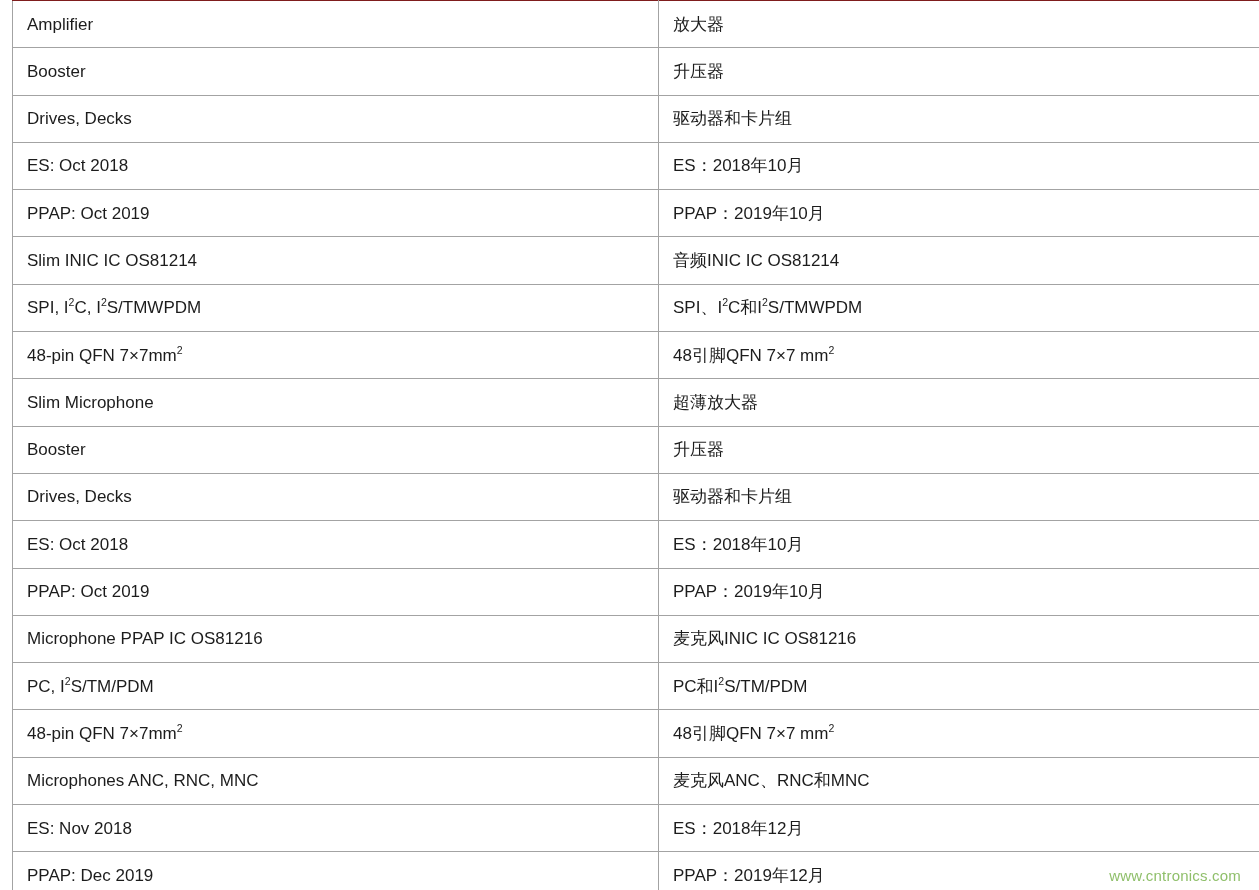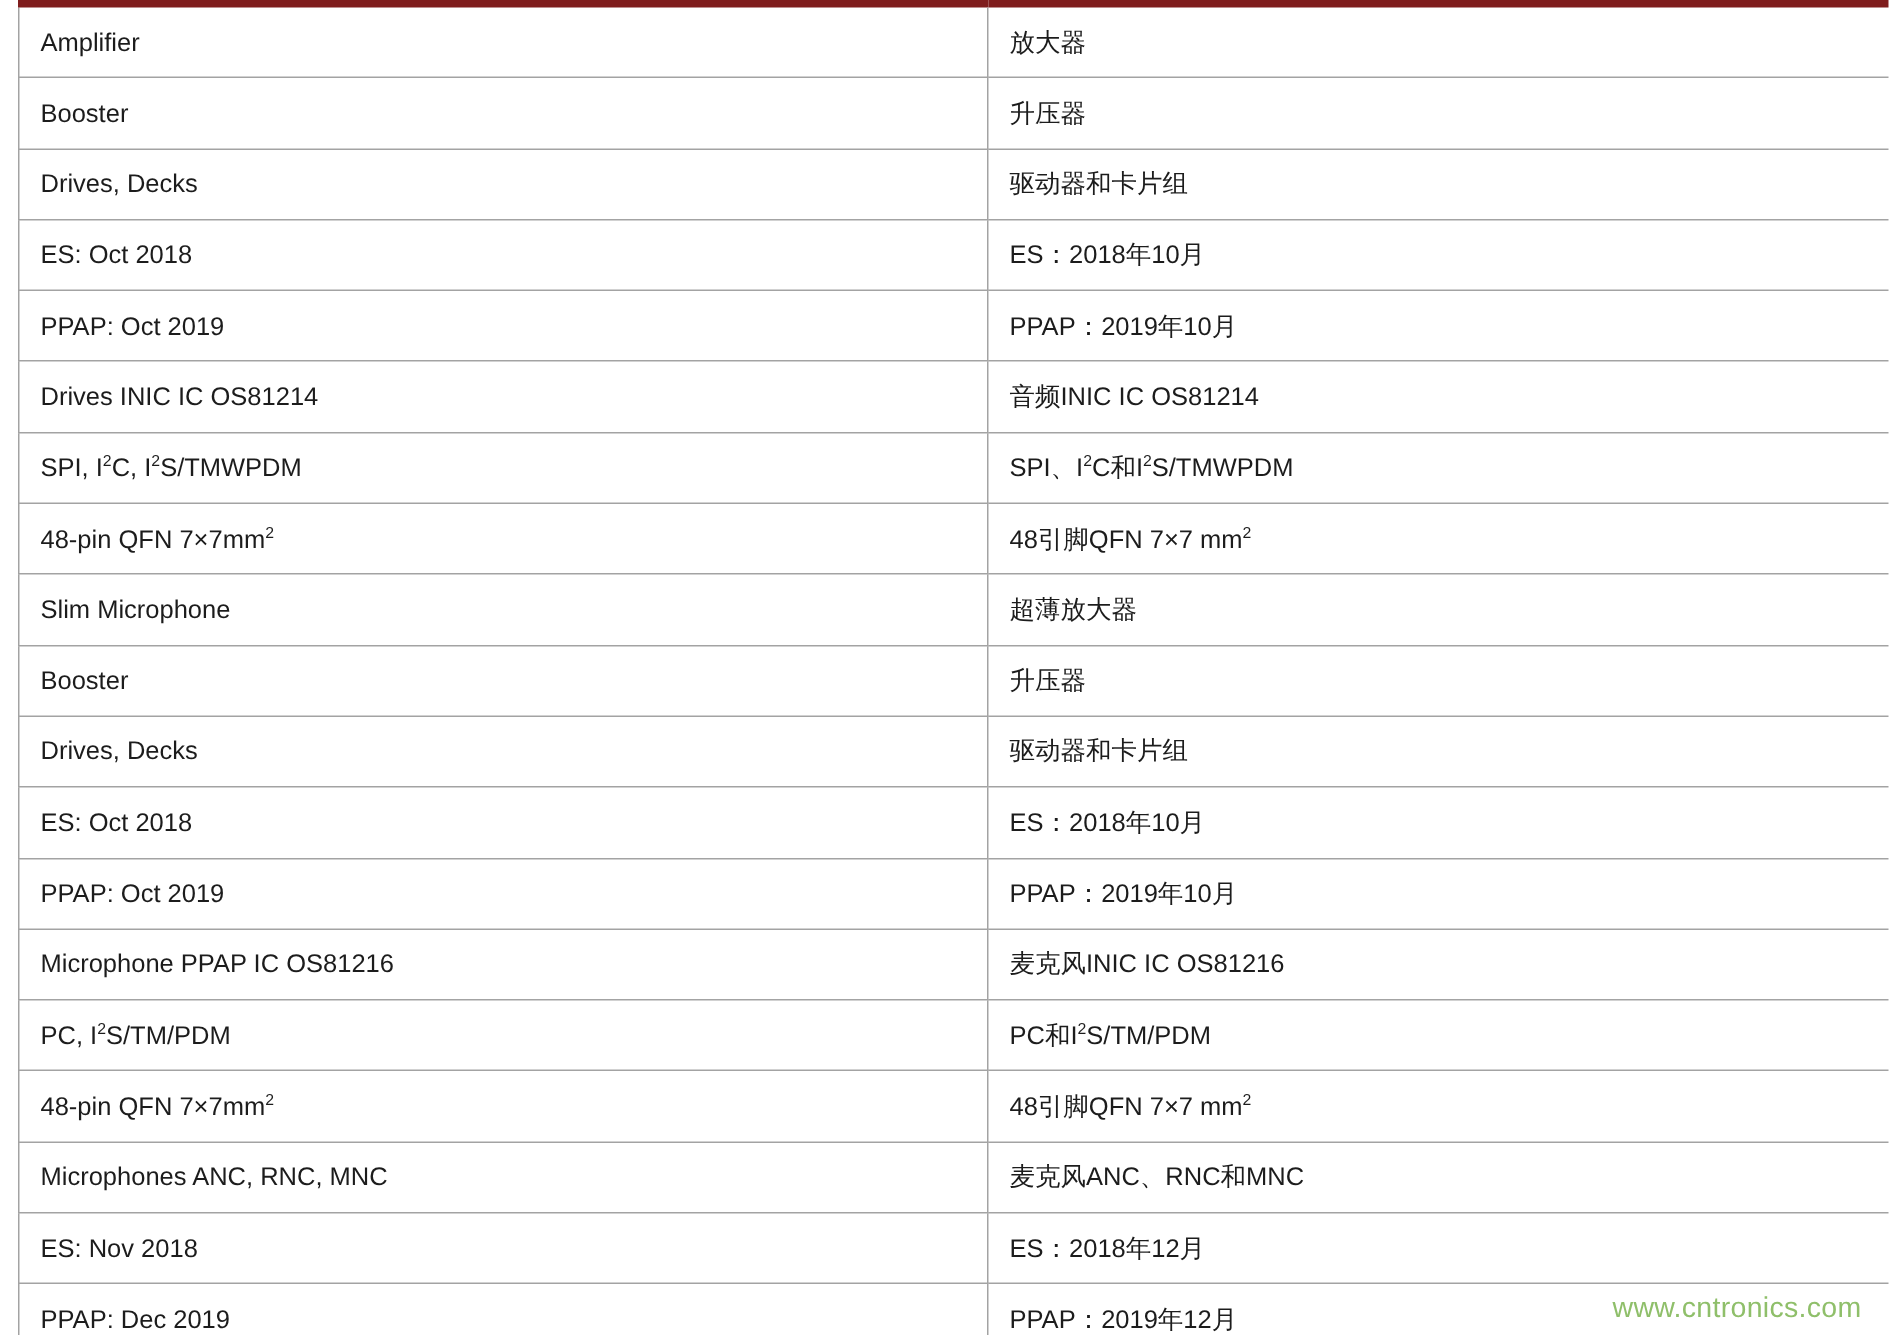--- a/index.html
+++ b/index.html
@@ -33,31 +33,31 @@
     font-size: 17px;
     line-height: 1.25;
     vertical-align: middle;
     font-weight: 400;
     color: #1c1c1c;
     white-space: nowrap;
     overflow: hidden;
   }
   table.bilingual td.col-en { width: 617px; }
   table.bilingual td.col-zh { width: 617px; }
-  table.bilingual tr:first-child td { border-top: 5px solid #7f1d1d; }
+  table.bilingual tr:first-child td { border-top: 1px solid #7f1d1d; }
   sup {
     font-size: 0.62em;
     vertical-align: super;
     line-height: 0;
   }
   .watermark {
     position: absolute;
     right: 18px;
     bottom: 6px;
-    font-size: 19px;
+    font-size: 15px;
     color: #8fbf6a;
     font-family: "Liberation Sans", sans-serif;
     letter-spacing: 0.2px;
   }
 </style>
 </head>
 <body>
 
 <div class="table-wrap">
   <table class="bilingual">
@@ -76,21 +76,21 @@
         </tr>
         <tr>
           <td class="col-en">ES: Oct 2018</td>
           <td class="col-zh">ES：2018年10月</td>
         </tr>
         <tr>
           <td class="col-en">PPAP: Oct 2019</td>
           <td class="col-zh">PPAP：2019年10月</td>
         </tr>
         <tr>
-          <td class="col-en">Drives INIC IC OS81214</td>
+          <td class="col-en">Slim INIC IC OS81214</td>
           <td class="col-zh">音频INIC IC OS81214</td>
         </tr>
         <tr>
           <td class="col-en">SPI, I<sup>2</sup>C, I<sup>2</sup>S/TMWPDM</td>
           <td class="col-zh">SPI、I<sup>2</sup>C和I<sup>2</sup>S/TMWPDM</td>
         </tr>
         <tr>
           <td class="col-en">48-pin QFN 7×7mm<sup>2</sup></td>
           <td class="col-zh">48引脚QFN 7×7 mm<sup>2</sup></td>
         </tr>

